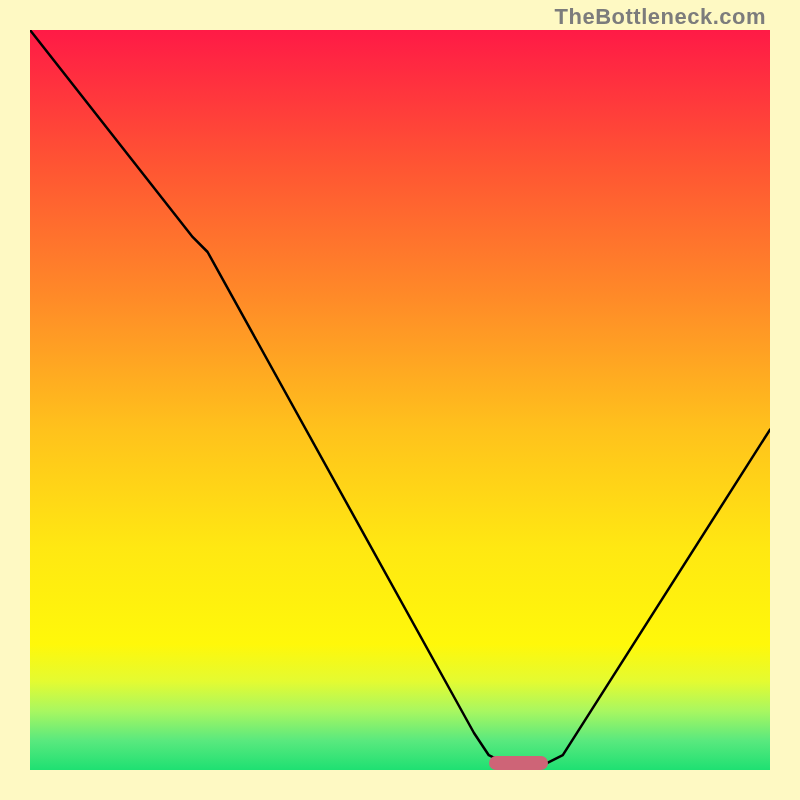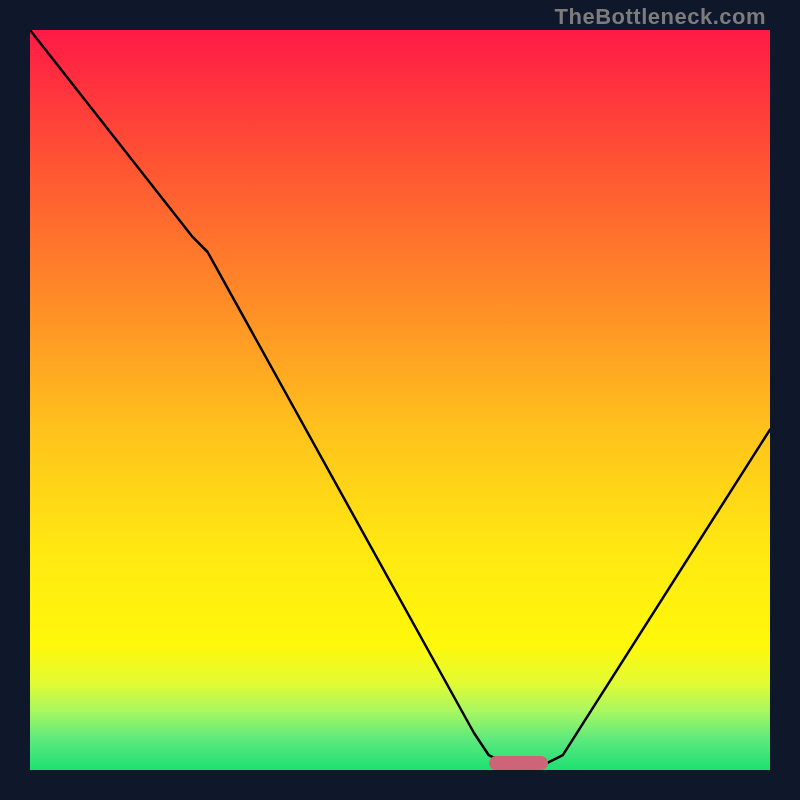--- a/index.html
+++ b/index.html
@@ -7,21 +7,21 @@
     padding: 0;
     width: 800px;
     height: 800px;
     background: #000;
     overflow: hidden;
   }
   .frame {
     position: relative;
     width: 800px;
     height: 800px;
-    background: #0f172a;
+    background: #fef9c3;
   }
   .plot-area {
     position: absolute;
     left: 30px;
     top: 30px;
     width: 740px;
     height: 740px;
     background: linear-gradient(
       to bottom,
       #ff1a46 0%,

